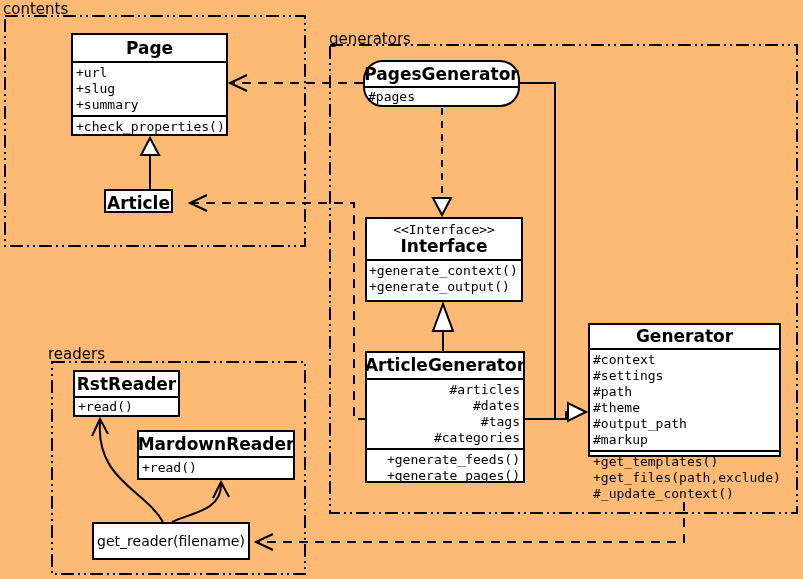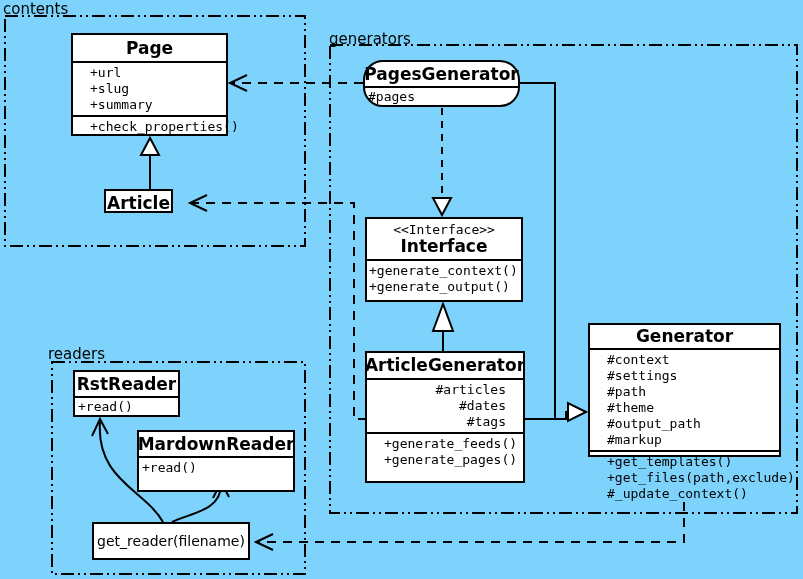--- a/index.html
+++ b/index.html
@@ -1,19 +1,19 @@
 <!DOCTYPE html>
 <html><head>
 <meta charset="utf-8">
 <style>
   html,body{margin:0;padding:0;background:#ffffff;}
   #canvas{
     position:relative;
     width:803px;height:579px;
-    background:#7dd3fc;
+    background:#fdba74;
     font-family:"DejaVu Sans","Liberation Sans",sans-serif;
     color:#000;
     overflow:hidden;
   }
   #wires{position:absolute;left:0;top:0;width:803px;height:579px;}
   .pkg-label{
     position:absolute;
     font-size:15px;line-height:16px;
     color:#000;
     background:transparent;
@@ -29,21 +29,21 @@
     display:flex;flex-direction:column;align-items:center;justify-content:center;
     font-weight:bold;font-size:17px;line-height:19px;
     white-space:nowrap;
   }
   .uml-stereotype{
     font-family:"DejaVu Sans Mono","Liberation Mono",monospace;
     font-weight:normal;font-size:13px;line-height:15px;
   }
   .uml-section{
     border-top:2px solid #000;
-    padding:2px 17px;
+    padding:2px 3px;
   }
   .uml-row{
     font-family:"DejaVu Sans Mono","Liberation Mono",monospace;
     font-size:13px;line-height:16px;
     white-space:pre;
   }
   .plain-box-text{
     display:flex;align-items:center;justify-content:center;
     width:100%;height:100%;
     font-size:14px;white-space:nowrap;
@@ -150,20 +150,21 @@
       <div class="uml-row">+generate_output()</div>
     </div>
   </div>
 
   <div class="uml-class" style="left:365px;top:351px;width:160px;height:132px;text-align:right;">
     <div class="uml-title" style="height:25px;">ArticleGenerator</div>
     <div class="uml-section">
       <div class="uml-row">#articles</div>
       <div class="uml-row">#dates</div>
       <div class="uml-row">#tags</div>
+      <div class="uml-row">#categories</div>
     </div>
     <div class="uml-section">
       <div class="uml-row">+generate_feeds()</div>
       <div class="uml-row">+generate_pages()</div>
     </div>
   </div>
 
   <div class="uml-class" style="left:588px;top:323px;width:193px;height:134px;">
     <div class="uml-title" style="height:23px;">Generator</div>
     <div class="uml-section">
@@ -181,21 +182,21 @@
     </div>
   </div>
 
   <div class="uml-class" style="left:73px;top:370px;width:107px;height:47px;">
     <div class="uml-title" style="height:24px;">RstReader</div>
     <div class="uml-section" style="padding:1px 3px;">
       <div class="uml-row">+read()</div>
     </div>
   </div>
 
-  <div class="uml-class" style="left:137px;top:430px;width:158px;height:62px;">
+  <div class="uml-class" style="left:137px;top:430px;width:158px;height:50px;">
     <div class="uml-title" style="height:24px;">MardownReader</div>
     <div class="uml-section" style="padding:2px 3px;">
       <div class="uml-row">+read()</div>
     </div>
   </div>
 
   <div class="uml-class" style="left:92px;top:522px;width:158px;height:38px;">
     <div class="plain-box-text">get_reader(filename)</div>
   </div>
 

